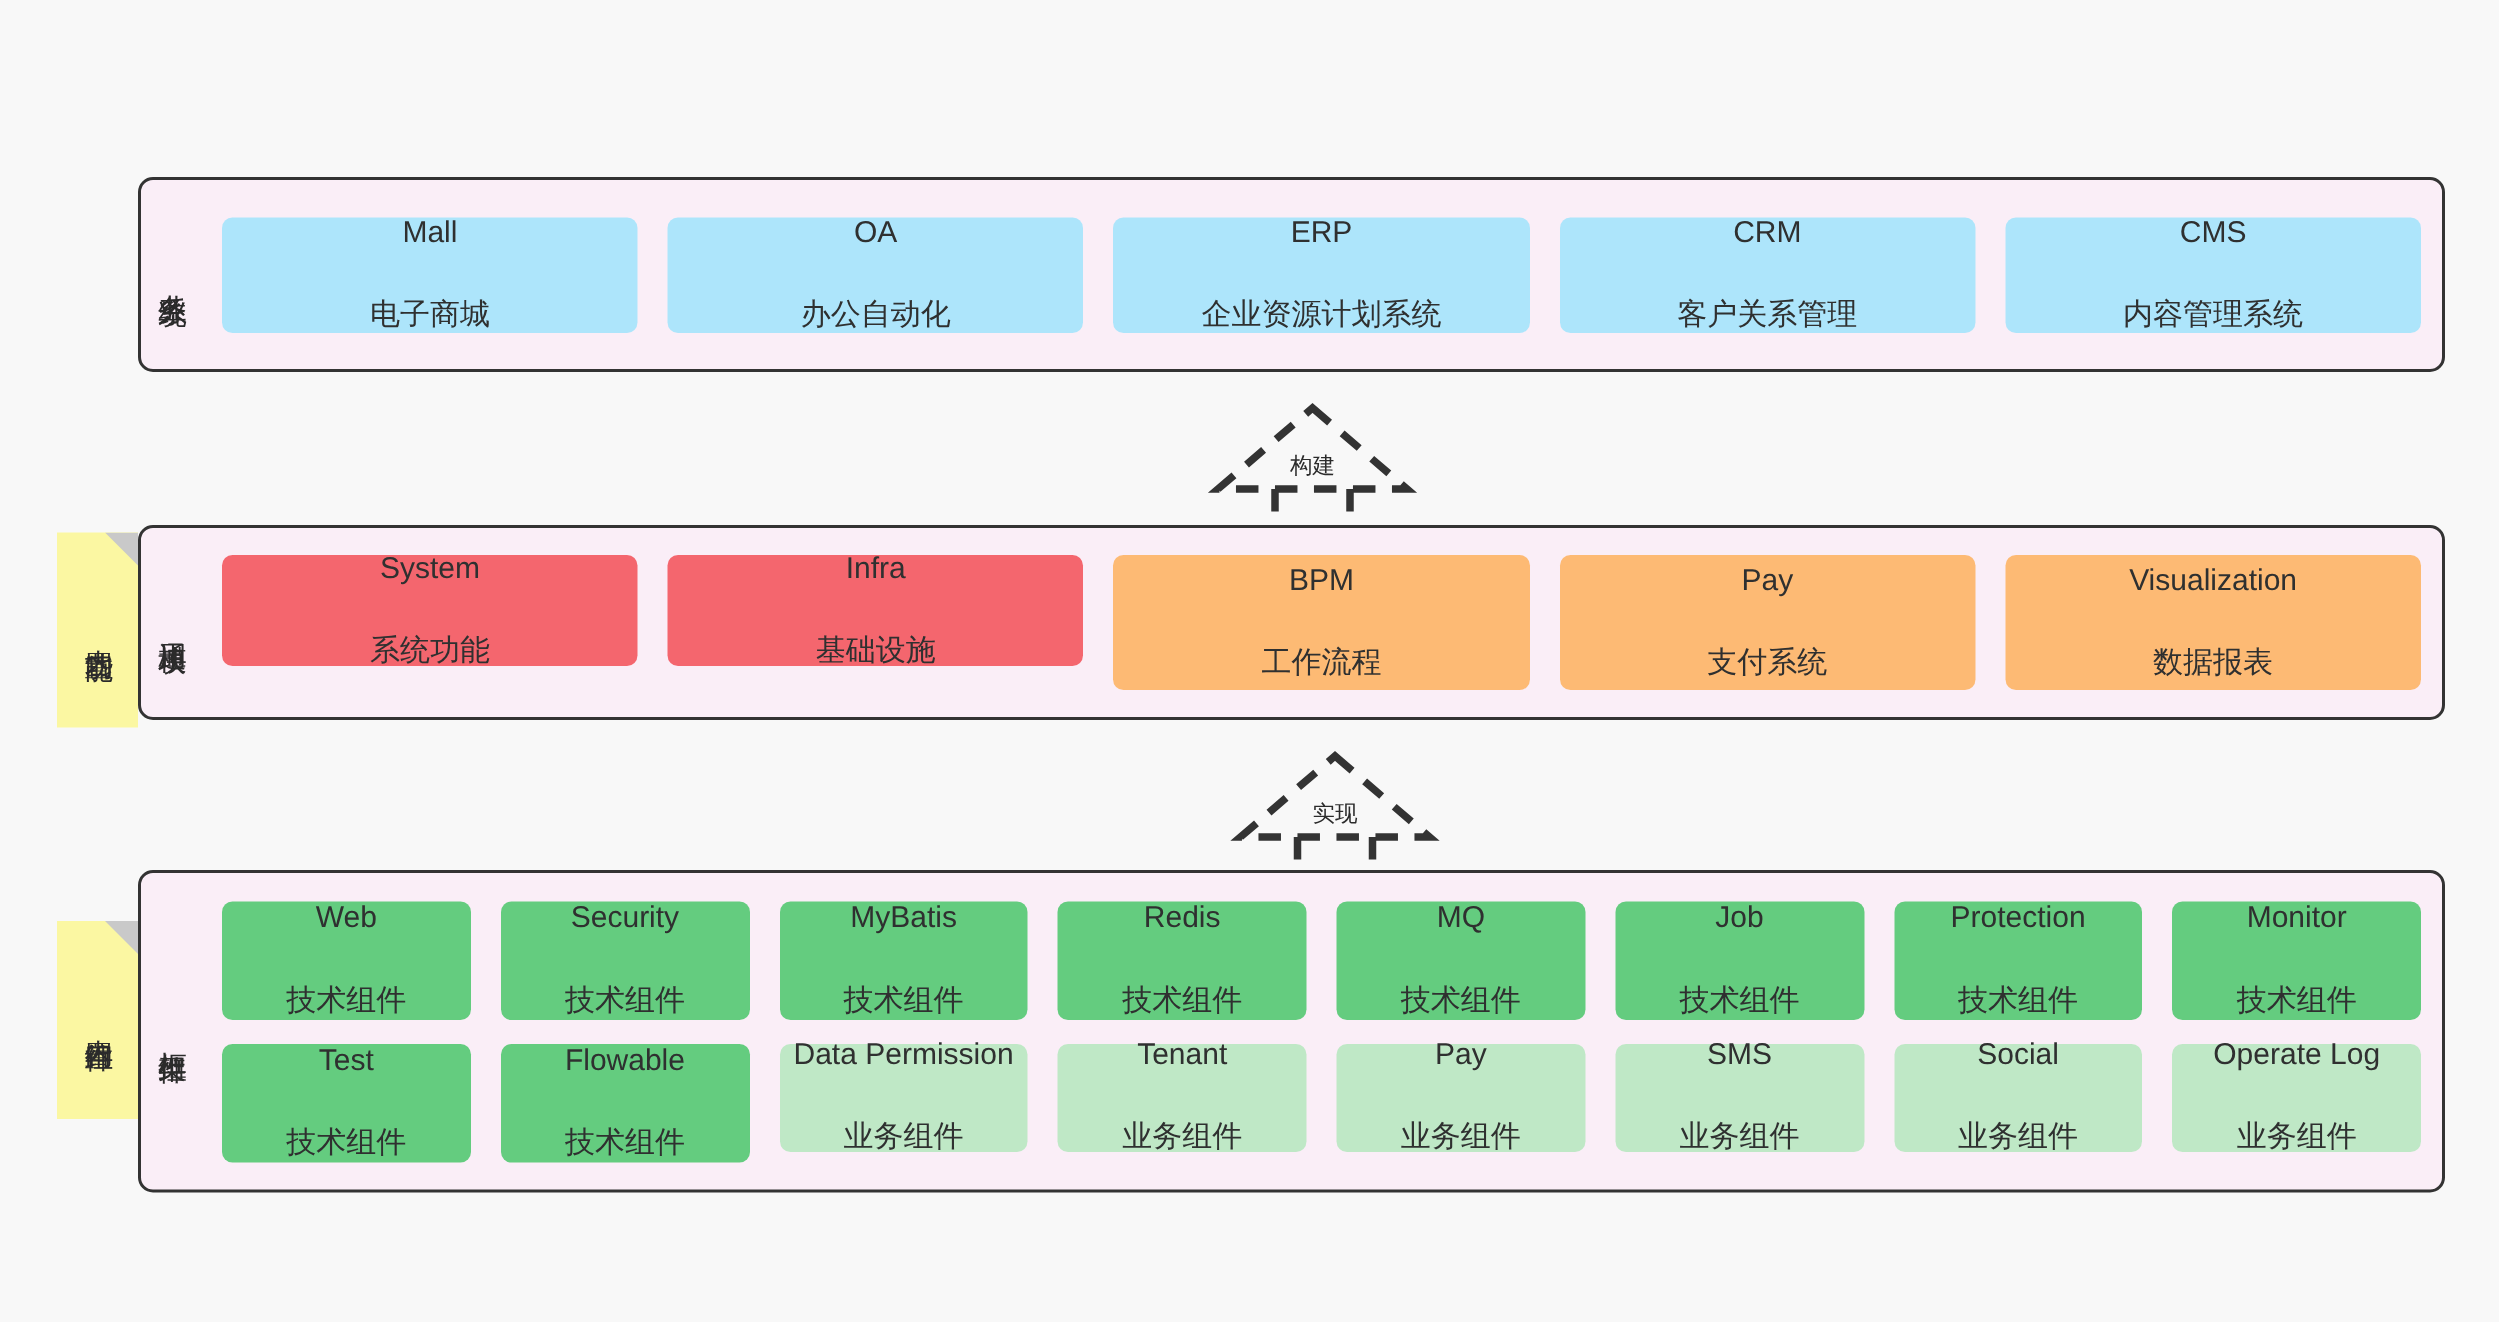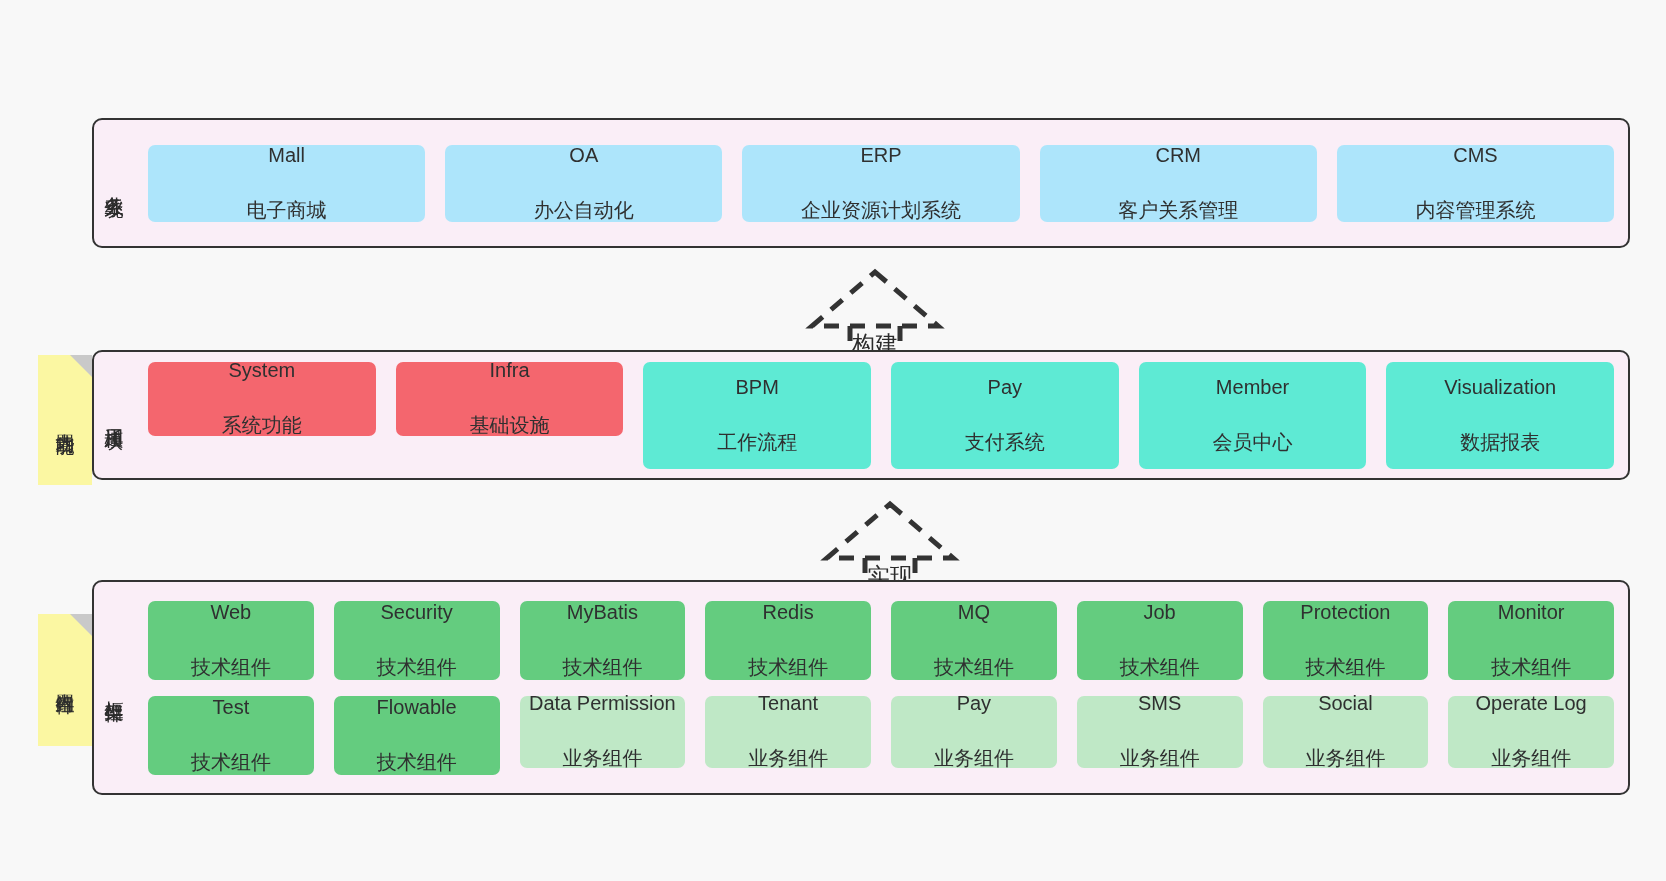--- a/index.html
+++ b/index.html
@@ -59,21 +59,21 @@
     text-align: center;
     color: #2f3030;
     line-height: 1.28;
     padding: 6px 4px;
     gap: 29px;
   }
   .card .t1 { font-size: 20px; }
   .card .t2 { font-size: 20px; }
   .biz     { background: #ade5fb; height: 77px; }
   .mod-red { background: #f4666e; height: 74px; }
-  .mod-pink{ background: #5eead4; height: 107px; }
+  .mod-pink{ background: #fdba74; height: 90px; }
   .comp-dark  { background: #64cc7f; height: 79px; text-align: center; }
   .comp-light { background: #bfe8c6; height: 72px; }
 
   
   .note {
     position: absolute;
     background: #fbf7a2;
     width: 54px;
     display: flex;
     align-items: center;
@@ -94,26 +94,25 @@
     border-left: 22px solid transparent;
   }
 
   
   .connector { position: absolute; }
   .connector svg { display: block; overflow: visible; }
   .connector .clabel {
     position: absolute;
     left: 50%;
     transform: translateX(-50%);
-    font-size: 23px;
+    font-size: 15px;
     color: #2b2b2b;
     background: transparent;
     white-space: nowrap;
     padding: 0 2px;
-    margin-top: 28px;
   }
 </style>
 </head>
 <body>
 
 <div id="canvas">
 
   <div class="layer" id="layer-business" style="left:92px; top:118px; width:1538px; height:130px;">
     <div class="layer-title">业务系统</div>
     <div class="layer-body">
@@ -169,24 +168,20 @@
         </div>
         <div class="card mod-pink">
           <span class="t1">BPM</span>
           <span class="t2">工作流程</span>
         </div>
         <div class="card mod-pink">
           <span class="t1">Pay</span>
           <span class="t2">支付系统</span>
         </div>
         <div class="card mod-pink">
-          <span class="t1">Member</span>
-          <span class="t2">会员中心</span>
-        </div>
-        <div class="card mod-pink">
           <span class="t1">Visualization</span>
           <span class="t2">数据报表</span>
         </div>
       </div>
     </div>
   </div>
 
   <div class="connector" id="connector-implement" style="left:815px; top:500px; width:150px; height:90px;">
     <svg width="150" height="90" viewBox="0 0 150 90">
       <path d="M75 4 L138 58 L12 58 Z" fill="none" stroke="#333333" stroke-width="5" stroke-dasharray="15 11" stroke-linecap="butt"></path>

